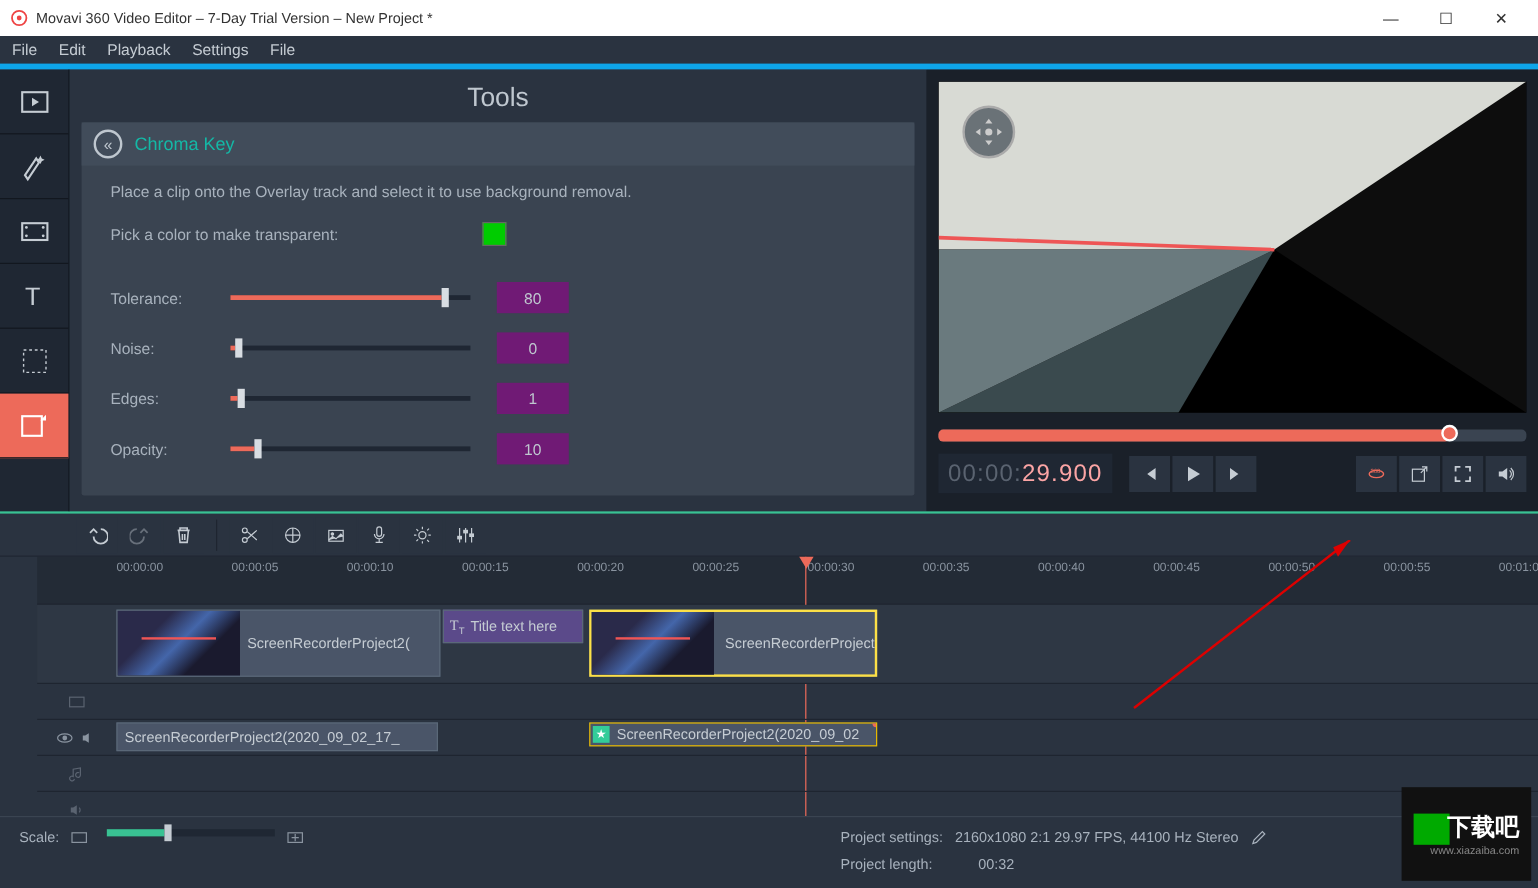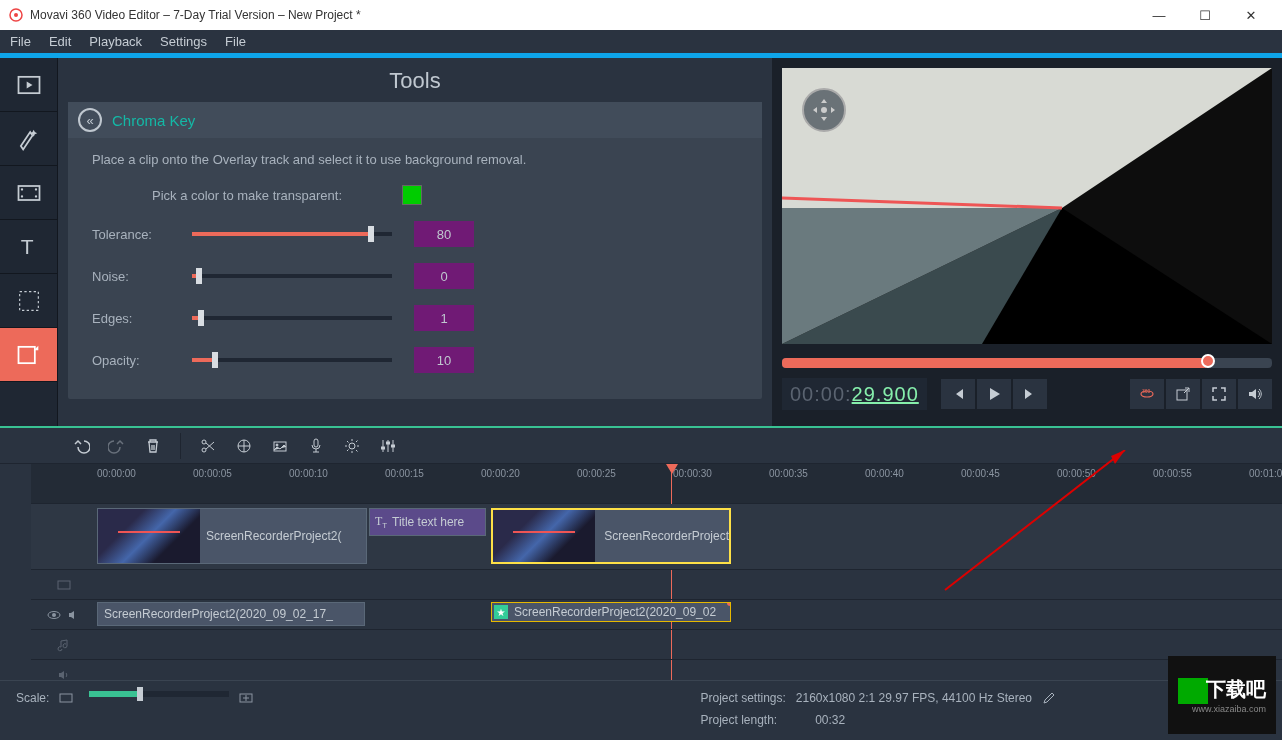--- a/index.html
+++ b/index.html
@@ -22,39 +22,39 @@
 .left-tool.active { background: #ed6a5a; }
 .left-tool svg { width: 28px; height: 28px; fill: #c5ccd3; }
 
 .tools-panel { flex: 1; background: #2a3340; padding: 0 10px; }
 .tools-title { text-align: center; font-size: 22px; color: #bfc7cf; padding: 10px 0 8px; font-weight: 300; }
 .chroma-panel { background: #3a4451; border-radius: 2px; padding: 0; }
 .chroma-header { height: 36px; display: flex; align-items: center; padding: 0 10px; gap: 10px; background: #414c5a; }
 .back-btn { width: 24px; height: 24px; border: 2px solid #bfc7cf; border-radius: 50%; display: flex; align-items: center; justify-content: center; font-size: 13px; color: #bfc7cf; }
 .chroma-body { padding: 14px 24px 10px; font-size: 13px; }
 .chroma-desc { margin-bottom: 18px; color: #a8b2bd; }
-.color-row { display: flex; align-items: center; margin-bottom: 16px; text-align: center; }
+.color-row { display: flex; align-items: center; margin-bottom: 30px; }
 .color-row .lbl { width: 310px; }
 .color-swatch { width: 20px; height: 20px; background: #0c0; border: 1px solid #666; }
 .slider-row { display: flex; align-items: center; margin-bottom: 16px; }
 .slider-row .lbl { width: 100px; }
 .slider { width: 200px; height: 4px; background: #1f2733; position: relative; margin-right: 22px; }
 .slider .fill { position: absolute; height: 100%; background: #ed6a5a; left: 0; }
 .slider .thumb { position: absolute; width: 6px; height: 16px; background: #d8dde2; top: -6px; }
 .slider-val { width: 60px; height: 26px; background: #701a75; display: flex; align-items: center; justify-content: center; color: #bfc7cf; }
 
 .preview { width: 510px; background: #1a2029; position: relative; padding: 10px; }
 .preview-screen { width: 490px; height: 276px; background: #000; position: relative; overflow: hidden; }
 .nav-ctrl { position: absolute; top: 20px; left: 20px; width: 44px; height: 44px; border: 2px solid #aaa; border-radius: 50%; display:flex; align-items:center; justify-content:center; background: rgba(60,70,80,0.7); }
 .scrub { height: 10px; margin-top: 14px; background: #3a4451; position: relative; border-radius: 4px; }
 .scrub .prog { position: absolute; height: 100%; background: #ed6a5a; border-radius: 4px; width: 87%; }
 .scrub .dot { position: absolute; width: 14px; height: 14px; background: #ed6a5a; border: 2px solid #fff; border-radius: 50%; top: -4px; left: calc(87% - 7px); }
 .play-controls { display: flex; align-items: center; margin-top: 10px; gap: 0; }
 .timecode { font-family: monospace; font-size: 20px; letter-spacing: 1px; color: #5a6370; background:#1f2733; padding:4px 8px; }
-.timecode .hl { color: #86efac; text-decoration: underline; }
+.timecode .hl { color: #fca5a5; }
 .pc-spacer { flex: 1; }
 .pc-btn { width: 34px; height: 30px; background: #2a3340; display: flex; align-items: center; justify-content: center; margin-left: 2px; }
 .pc-btn svg { width: 16px; height: 16px; fill: #c5ccd3; }
 .pc-btn.hl svg { fill: #ed6a5a; }
 
 
 .toolbar-row { height: 38px; display: flex; align-items: center; border-top: 2px solid #39c293; border-bottom: 1px solid #1e2530; }
 .tb-inner { width: 58px; }
 .tb-section { display: flex; align-items: center; gap: 2px; padding: 0 6px; }
 .tb-btn { width: 34px; height: 30px; background: #2a3340; display: flex; align-items: center; justify-content: center; }

